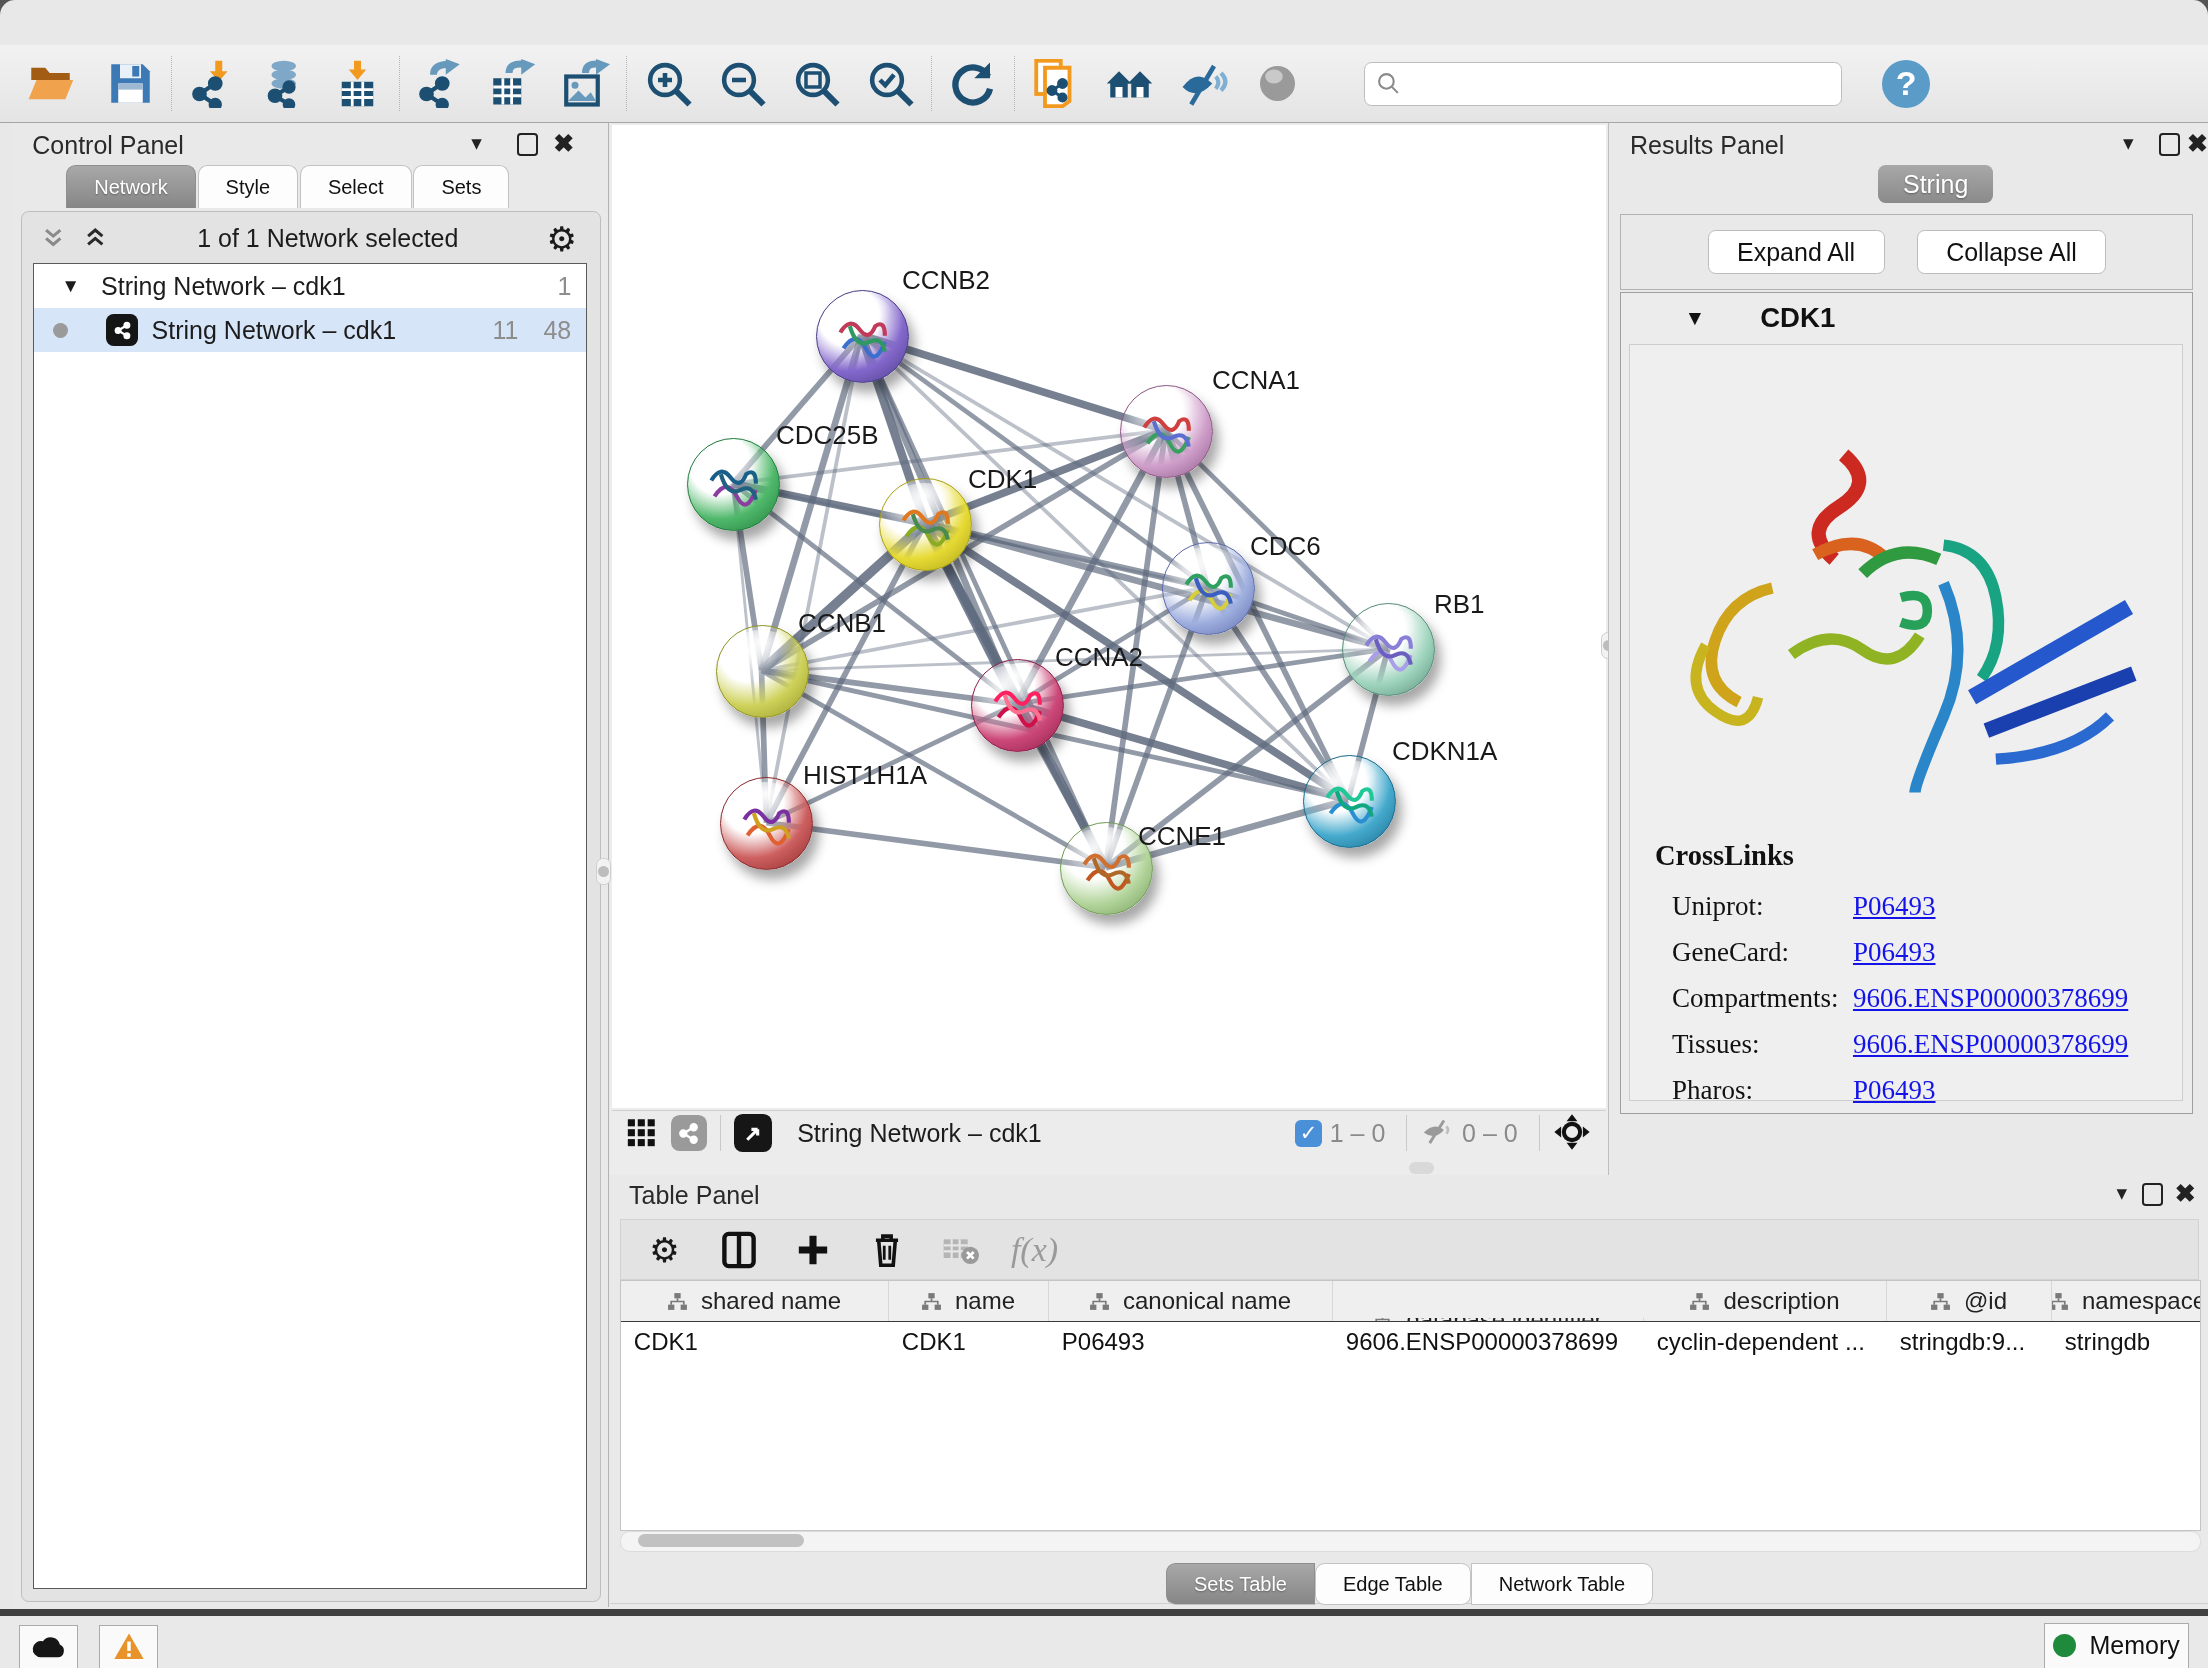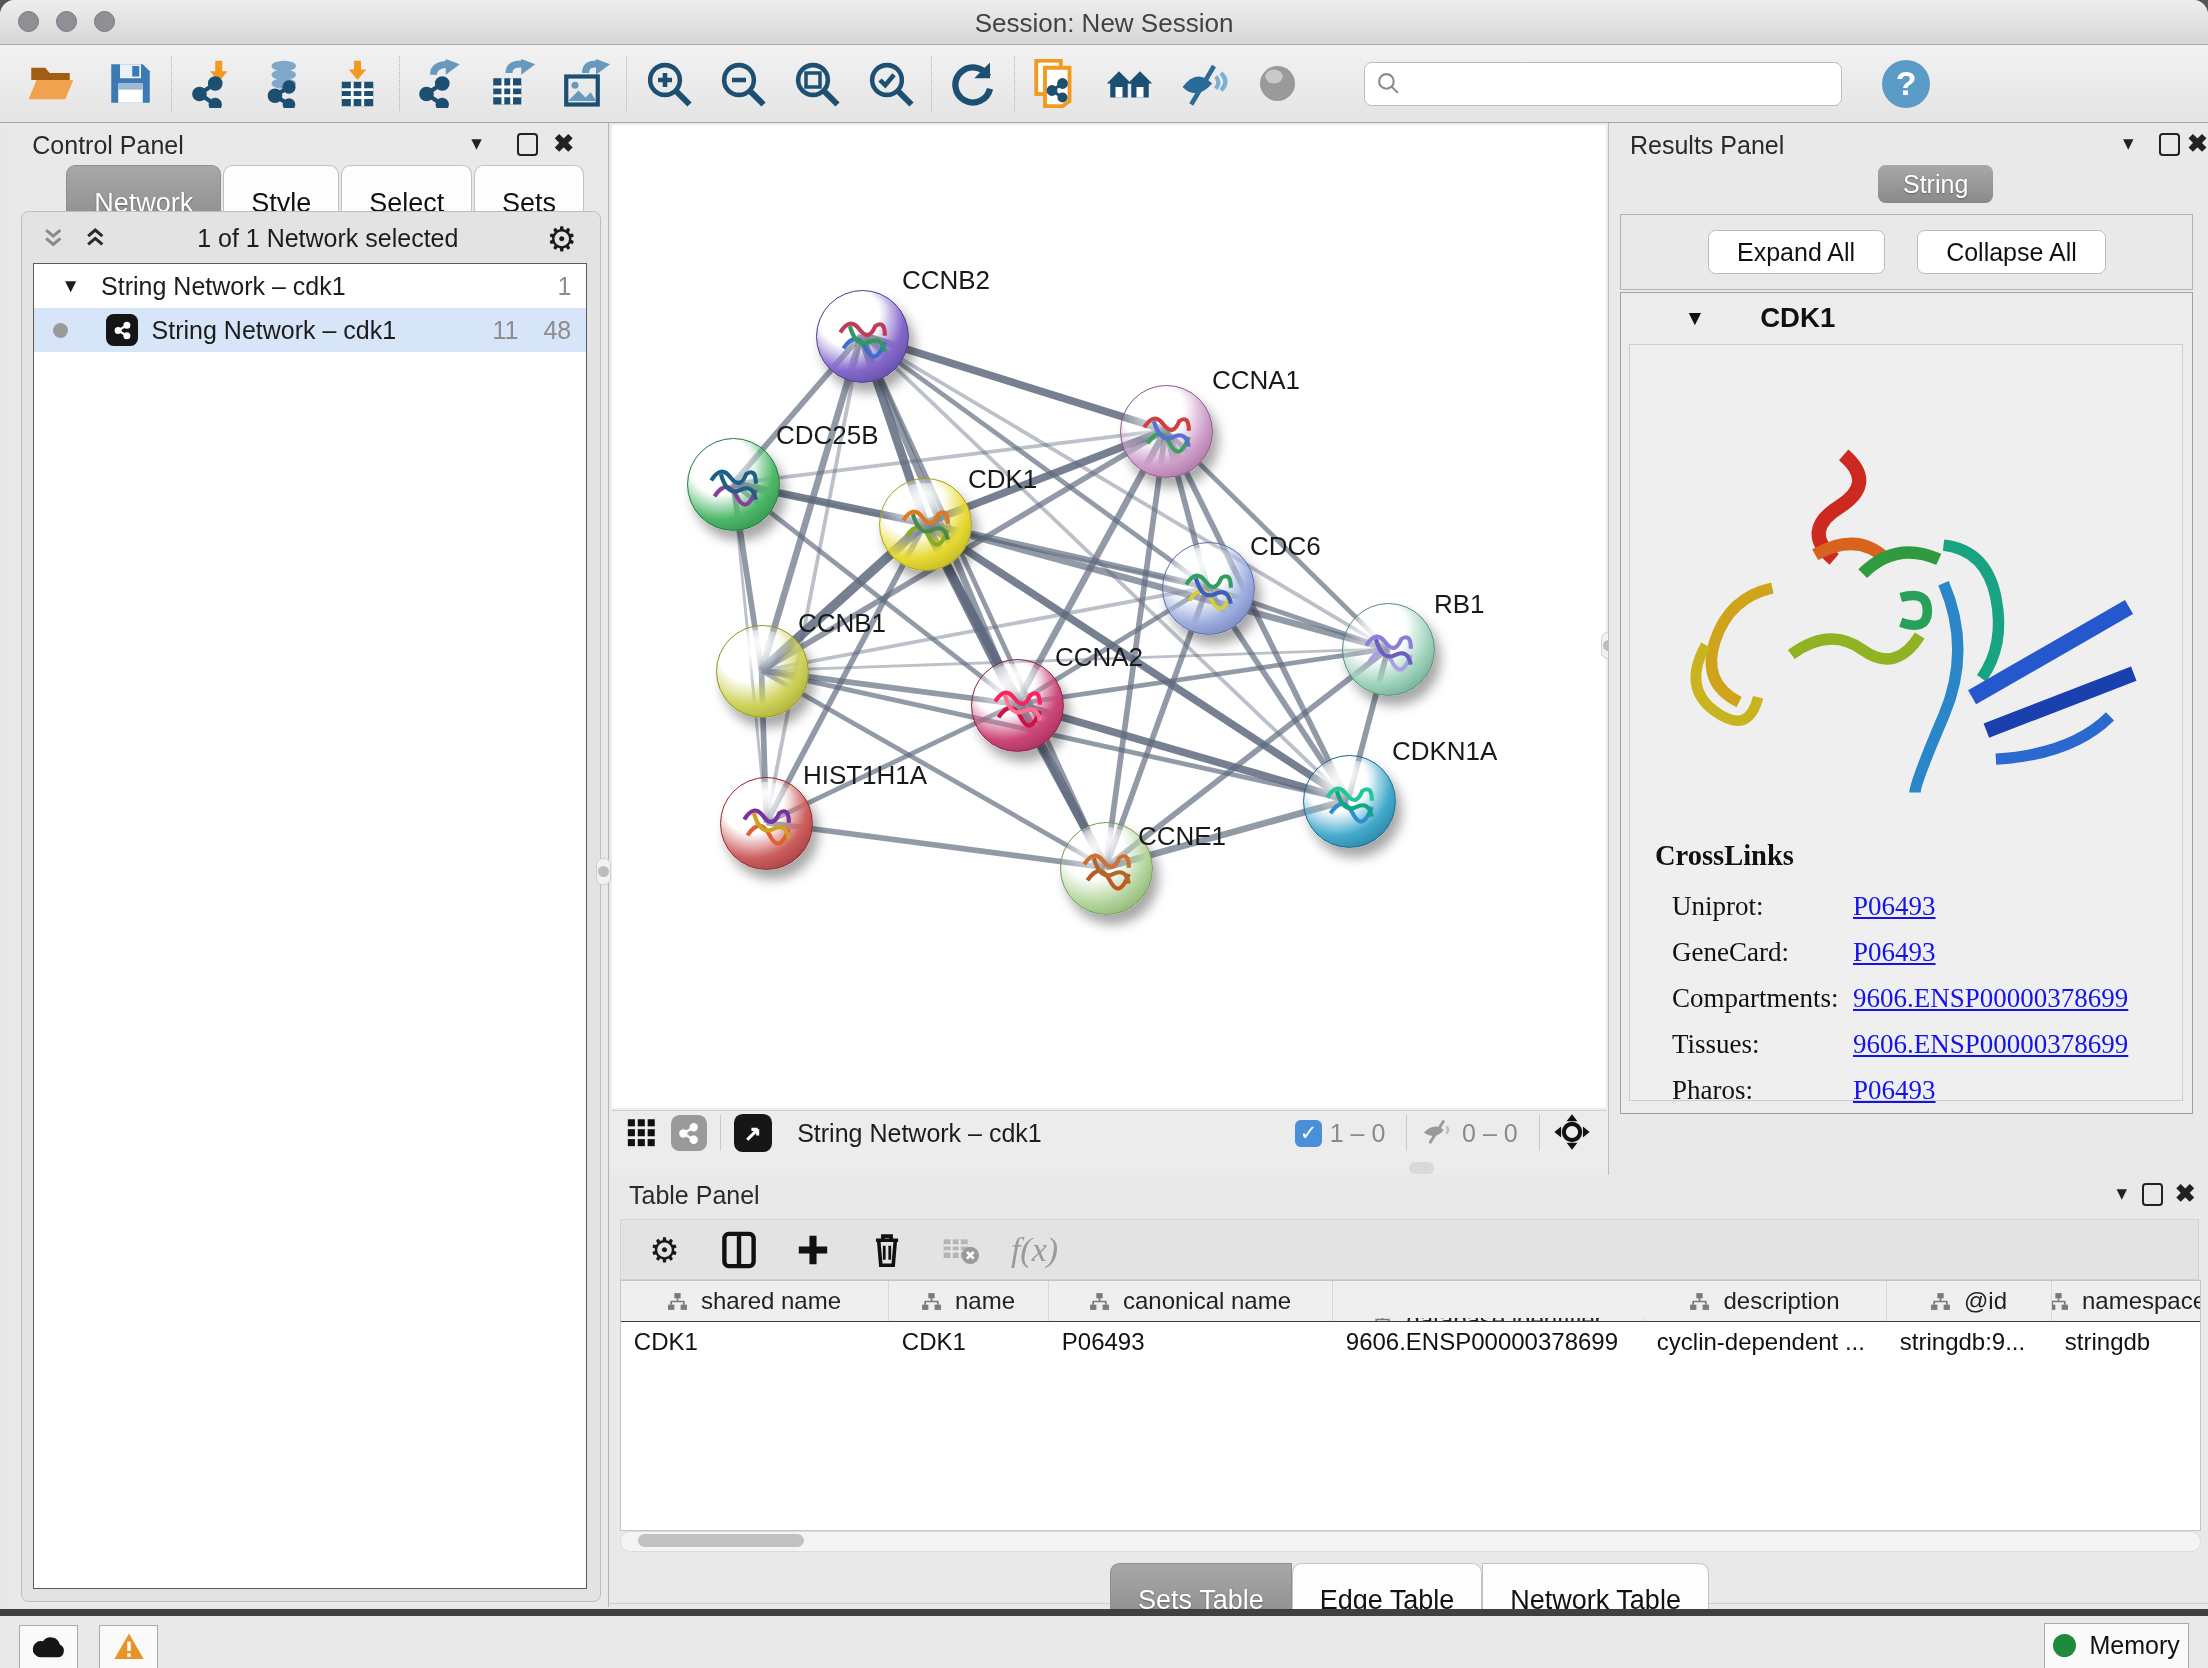--- a/index.html
+++ b/index.html
@@ -30,21 +30,21 @@
     margin-left:40px;flex:0 0 auto;}
   
   .panel-title{font-size:25px;color:#2a2a2a;}
   .pctl{display:inline-block;font-size:21px;color:#222;}
   .float-box{display:inline-block;width:17px;height:19px;border:2.9px solid #222;border-radius:3.8px;}
   
   .control-panel{position:absolute;left:13.3px;top:123px;width:595px;height:1484px;
     background:#e9e9e9;border-right:1px solid #b4b4b4;}
   .cp-head{position:absolute;left:0;top:0;width:100%;height:42px;}
   .cp-tabs{position:absolute;left:53px;top:42px;height:46px;display:flex;}
-  .tab{height:42px;padding:16px 27px;display:flex;align-items:center;font-size:27px;
+  .tab{height:42px;padding:0 27px;display:flex;align-items:center;font-size:20px;
     background:#fdfdfd;border:1px solid #c2c2c2;border-bottom:none;color:#111;
     border-radius:9.5px 9.5px 0 0;margin-right:1.9px;}
   .tab.sel{background:linear-gradient(#a8a8a8,#868686);color:#fff;border-color:#8f8f8f;
     text-shadow:0 1px 1.9px rgba(0,0,0,.35);}
   .cp-inner{position:absolute;left:7.6px;top:88px;width:578px;height:1389px;background:#e3e3e3;
     border:1px solid #bdbdbd;border-radius:7.6px;}
   .cp-tools{position:absolute;left:0;top:5.7px;width:100%;height:42px;display:flex;align-items:center;}
   .cp-tools svg{width:28.5px;height:28.5px;}
   .cp-count{flex:1;text-align:center;font-size:25px;color:#1c1c1c;}
   .gear{font-family:"DejaVu Sans",sans-serif;font-size:34px;color:#1a1a1a;line-height:1;}
@@ -131,26 +131,20 @@
     border:1.9px solid #ababab;display:flex;align-items:center;justify-content:center;gap:13.3px;
     font-size:25px;color:#111;}
   .memdot{width:23px;height:23px;border-radius:50%;background:#1f8a3c;}
   .tree-ico{width:21px;height:21px;flex:0 0 auto;}
 </style>
 </head>
 <body>
 
 <div class="window">
 
-  <div class="titlebar">
-    <span class="tl" style="left:18px"></span>
-    <span class="tl" style="left:56px"></span>
-    <span class="tl" style="left:94px"></span>
-    <div class="title-text">Session: New Session</div>
-  </div>
 
   <div class="toolbar">
     <div class="tbtn" style="margin-left:21px">
       <svg viewBox="0 0 28 28">
           <path d="M3 5h8l2.5 3H25v4H3z" fill="#a35c14"></path>
           <path d="M1.5 23 6 12h21l-4.5 11z" fill="#f0a34c"></path>
         </svg>
     </div>
     <div class="tbtn" style="margin-left:21px">
       <svg viewBox="0 0 28 28">

